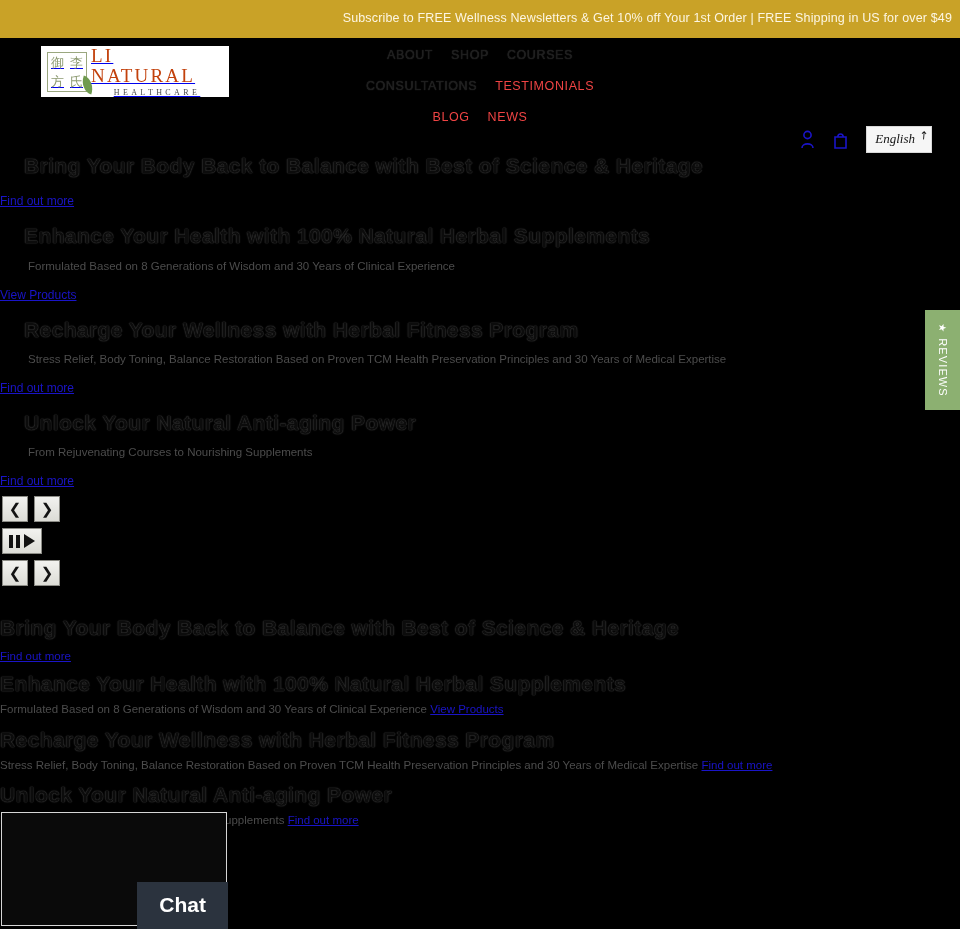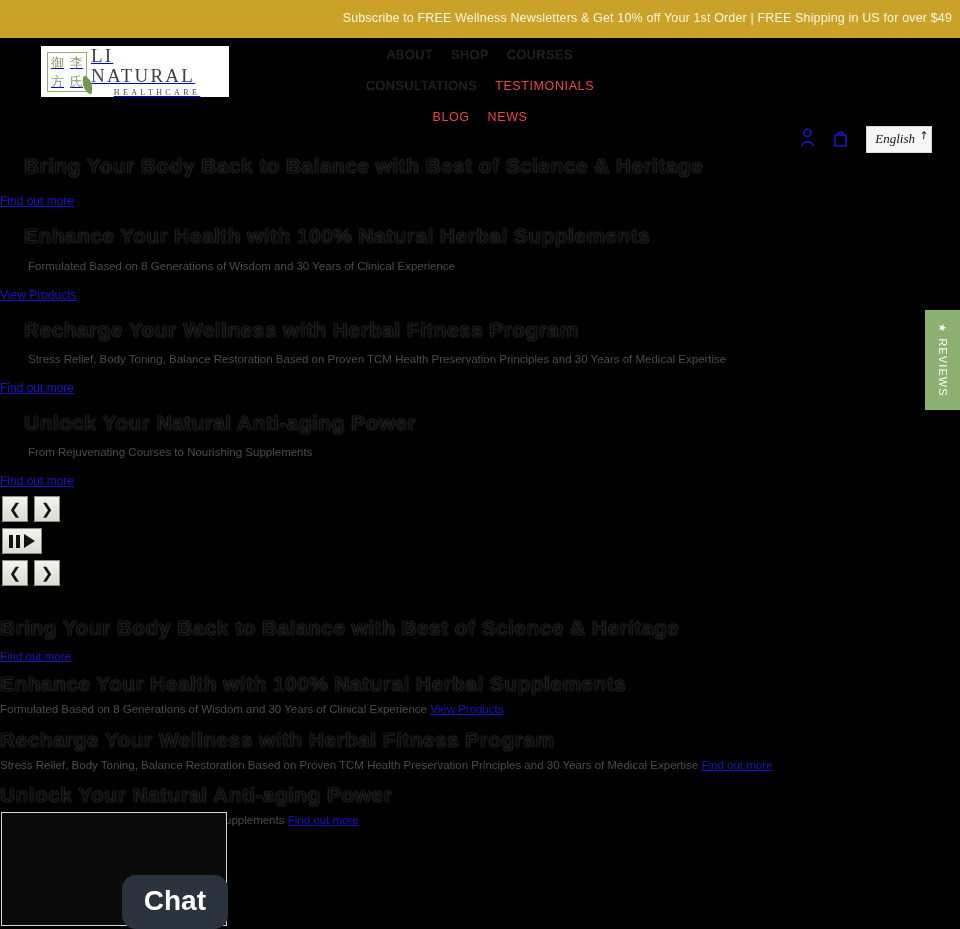--- a/index.html
+++ b/index.html
@@ -60,21 +60,21 @@
     width: 13px; height: 16px;
     background: #6f9a4e;
     border-radius: 0 100% 0 100%;
     transform: rotate(18deg);
   }
   .logo-words { display: flex; flex-direction: column; justify-content: center; flex: 1; }
   .logo-main {
     font-family: "Liberation Serif", serif;
     font-size: 19px;
     letter-spacing: 2.2px;
-    color: #404040;
+    color: #c2410c;
     line-height: 1.05;
   }
   .logo-sub {
     font-family: Liberation Serif, serif;
     font-size: 8px;
     letter-spacing: 3.4px;
     color: #4a4a4a;
     text-align: center;
     margin-top: 3px;
   }
@@ -92,21 +92,21 @@
     text-decoration: none;
     white-space: nowrap;
   }
   .nav-dim { color: #1e1e1e; text-shadow: 0 0 1px #3a3a3a; }
   .nav-link { color: #ef4444; text-decoration: underline; }
 
   .header-actions {
     position: absolute;
     right: 28px; top: 88px;
     display: flex;
-    align-items: center;
+    align-items: flex-end;
     gap: 18px;
   }
   .hdr-icon { color: #1a14c8; display: block; }
   .lang-select {
     background: #f6f6f6;
     border: 1px solid #d8d8d8;
     font-family: "Liberation Serif", serif;
     font-style: italic;
     font-size: 13px;
     color: #111;
@@ -237,23 +237,23 @@
     left: 1px; top: 812px;
     width: 226px; height: 114px;
     background: #0a0a0a;
     border: 1px solid #d6d6d6;
   }
   .chat-btn {
     position: absolute;
     right: -2px; bottom: -4px;
     background: #2b333e;
     color: #ffffff;
-    font-size: 28px;
+    font-size: 21px;
     font-weight: bold;
-    border-radius: 14px;
+    border-radius: 0;
     padding: 12px 22px 14px;
     cursor: pointer;
     line-height: 1;
   }
 </style>
 </head>
 <body>
 
 <div class="announcement">
   <span>Subscribe to FREE Wellness Newsletters &amp; Get 10% off Your 1st Order | FREE Shipping in US for over $49</span>

